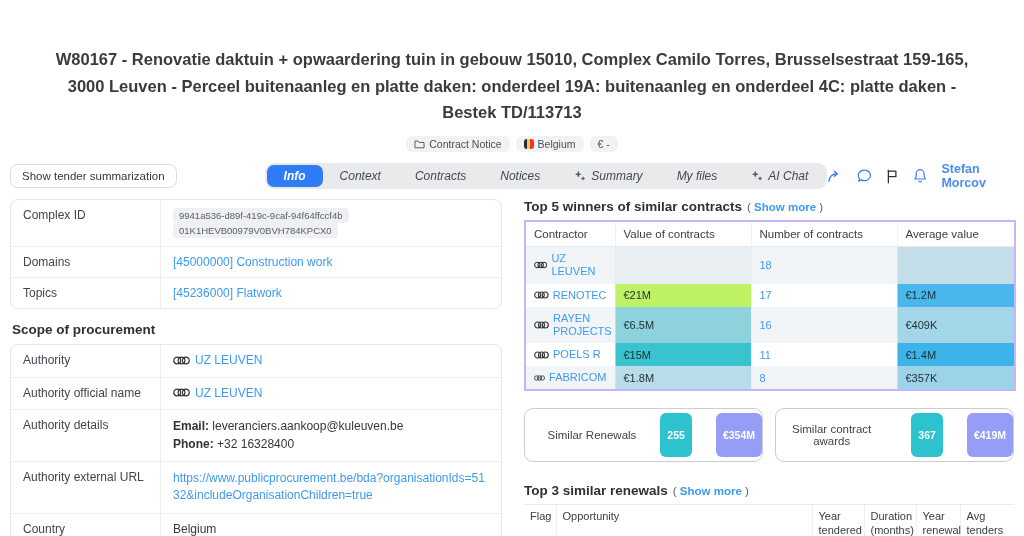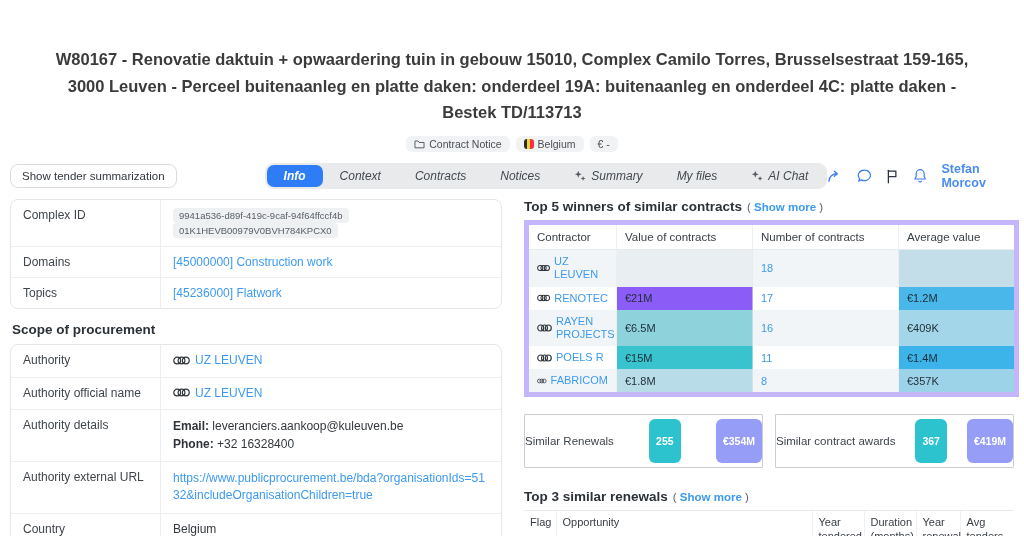--- a/index.html
+++ b/index.html
@@ -52,33 +52,33 @@
   .detail-line { line-height: 1.45; }
   .detail-line b { color: #2f343a; }
 
   
   .panel-head { display: flex; align-items: baseline; gap: 5px; margin-bottom: 6px; }
   .panel-title { font-size: 13.5px; font-weight: 700; color: #2b3138; }
   .show-more-wrap { font-size: 11.5px; color: #5a6068; }
   .show-more-wrap .lnk { font-size: 11.5px; font-weight: bold; }
 
   table { border-collapse: collapse; width: 100%; table-layout: fixed; }
-  .winners-table { border: 5px solid #c4b5fd; font-size: 11px; }
+  .winners-table { border: 2px solid #c4b5fd; font-size: 11px; }
   .winners-table th { font-weight: 400; color: #3a4047; text-align: left; padding: 6px 8px;
     border-bottom: 1px solid #e7eaee; border-left: 1px solid #eef0f3; background: #fff; font-size: 11.5px; }
   .winners-table th:first-child { border-left: none; }
   .winners-table td { padding: 5px 8px; color: #1f2d36; border-left: 1px solid rgba(230,234,238,.55); }
   .winners-table td:first-child { border-left: none; }
   .winners-table tr.stripe td { background: #f2f5f7; }
   .winners-table td.heat { background-clip: padding-box; }
   .contractor-cell { display: flex; align-items: center; gap: 4px; line-height: 1.2; }
 
   .stats-row { display: flex; gap: 12px; margin-top: 17px; }
-  .stat-btn { flex: 1; display: flex; align-items: center; justify-content: space-between; gap: 16px;
-    border: 1.5px solid #c9ced5; border-radius: 1px; background: #fff; padding: 4px 0;
+  .stat-btn { flex: 1; display: flex; align-items: center; justify-content: flex-end; gap: 24px;
+    border: 1.5px solid #c9ced5; border-radius: 9px; background: #fff; padding: 4px 0;
     font-size: 11.5px; color: #3f454d; cursor: pointer; }
   .pill { color: #fff; border-radius: 6px; padding: 16px 7px; font-size: 10.5px; font-weight: 700; }
 
   .renewals-block { margin-top: 21px; }
   .renewals-table { font-size: 11px; }
   .renewals-table th { font-weight: 400; color: #3a4047; text-align: left; vertical-align: top;
     padding: 5px 6px; border-bottom: 1px solid #e7eaee; border-top: 1px solid #e7eaee;
     border-left: 1px solid #eef0f3; background: #fff; font-size: 11px; line-height: 1.25; }
   .renewals-table th:first-child { border-left: none; }
   .renewals-table td { padding: 6px 6px; color: #2f343a; vertical-align: top;
@@ -268,21 +268,21 @@
           <td>
               <span class="contractor-cell">
                 <svg width="15" height="10" viewBox="0 0 17 11">
                   <circle cx="4.2" cy="5.5" r="3.4" fill="none" stroke="#2f343a" stroke-width="1.3"></circle>
                   <circle cx="8.5" cy="5.5" r="3.4" fill="none" stroke="#2f343a" stroke-width="1.3"></circle>
                   <circle cx="12.8" cy="5.5" r="3.4" fill="none" stroke="#2f343a" stroke-width="1.3"></circle>
                 </svg>
                 <a class="lnk">RENOTEC</a>
               </span>
             </td>
-          <td class="heat" style="background: #8b5cf6; margin-left: 44px;">€21M</td>
+          <td class="heat" style="background: #bef264; margin-left: 44px;">€21M</td>
           <td><a class="lnk">17</a></td>
           <td class="heat" style="background: rgb(73, 183, 233);">€1.2M</td>
         </tr>
         <tr class="stripe">
           <td>
               <span class="contractor-cell">
                 <svg width="15" height="10" viewBox="0 0 17 11" style="flex:none">
                   <circle cx="4.2" cy="5.5" r="3.4" fill="none" stroke="#2f343a" stroke-width="1.3"></circle>
                   <circle cx="8.5" cy="5.5" r="3.4" fill="none" stroke="#2f343a" stroke-width="1.3"></circle>
                   <circle cx="12.8" cy="5.5" r="3.4" fill="none" stroke="#2f343a" stroke-width="1.3"></circle>

